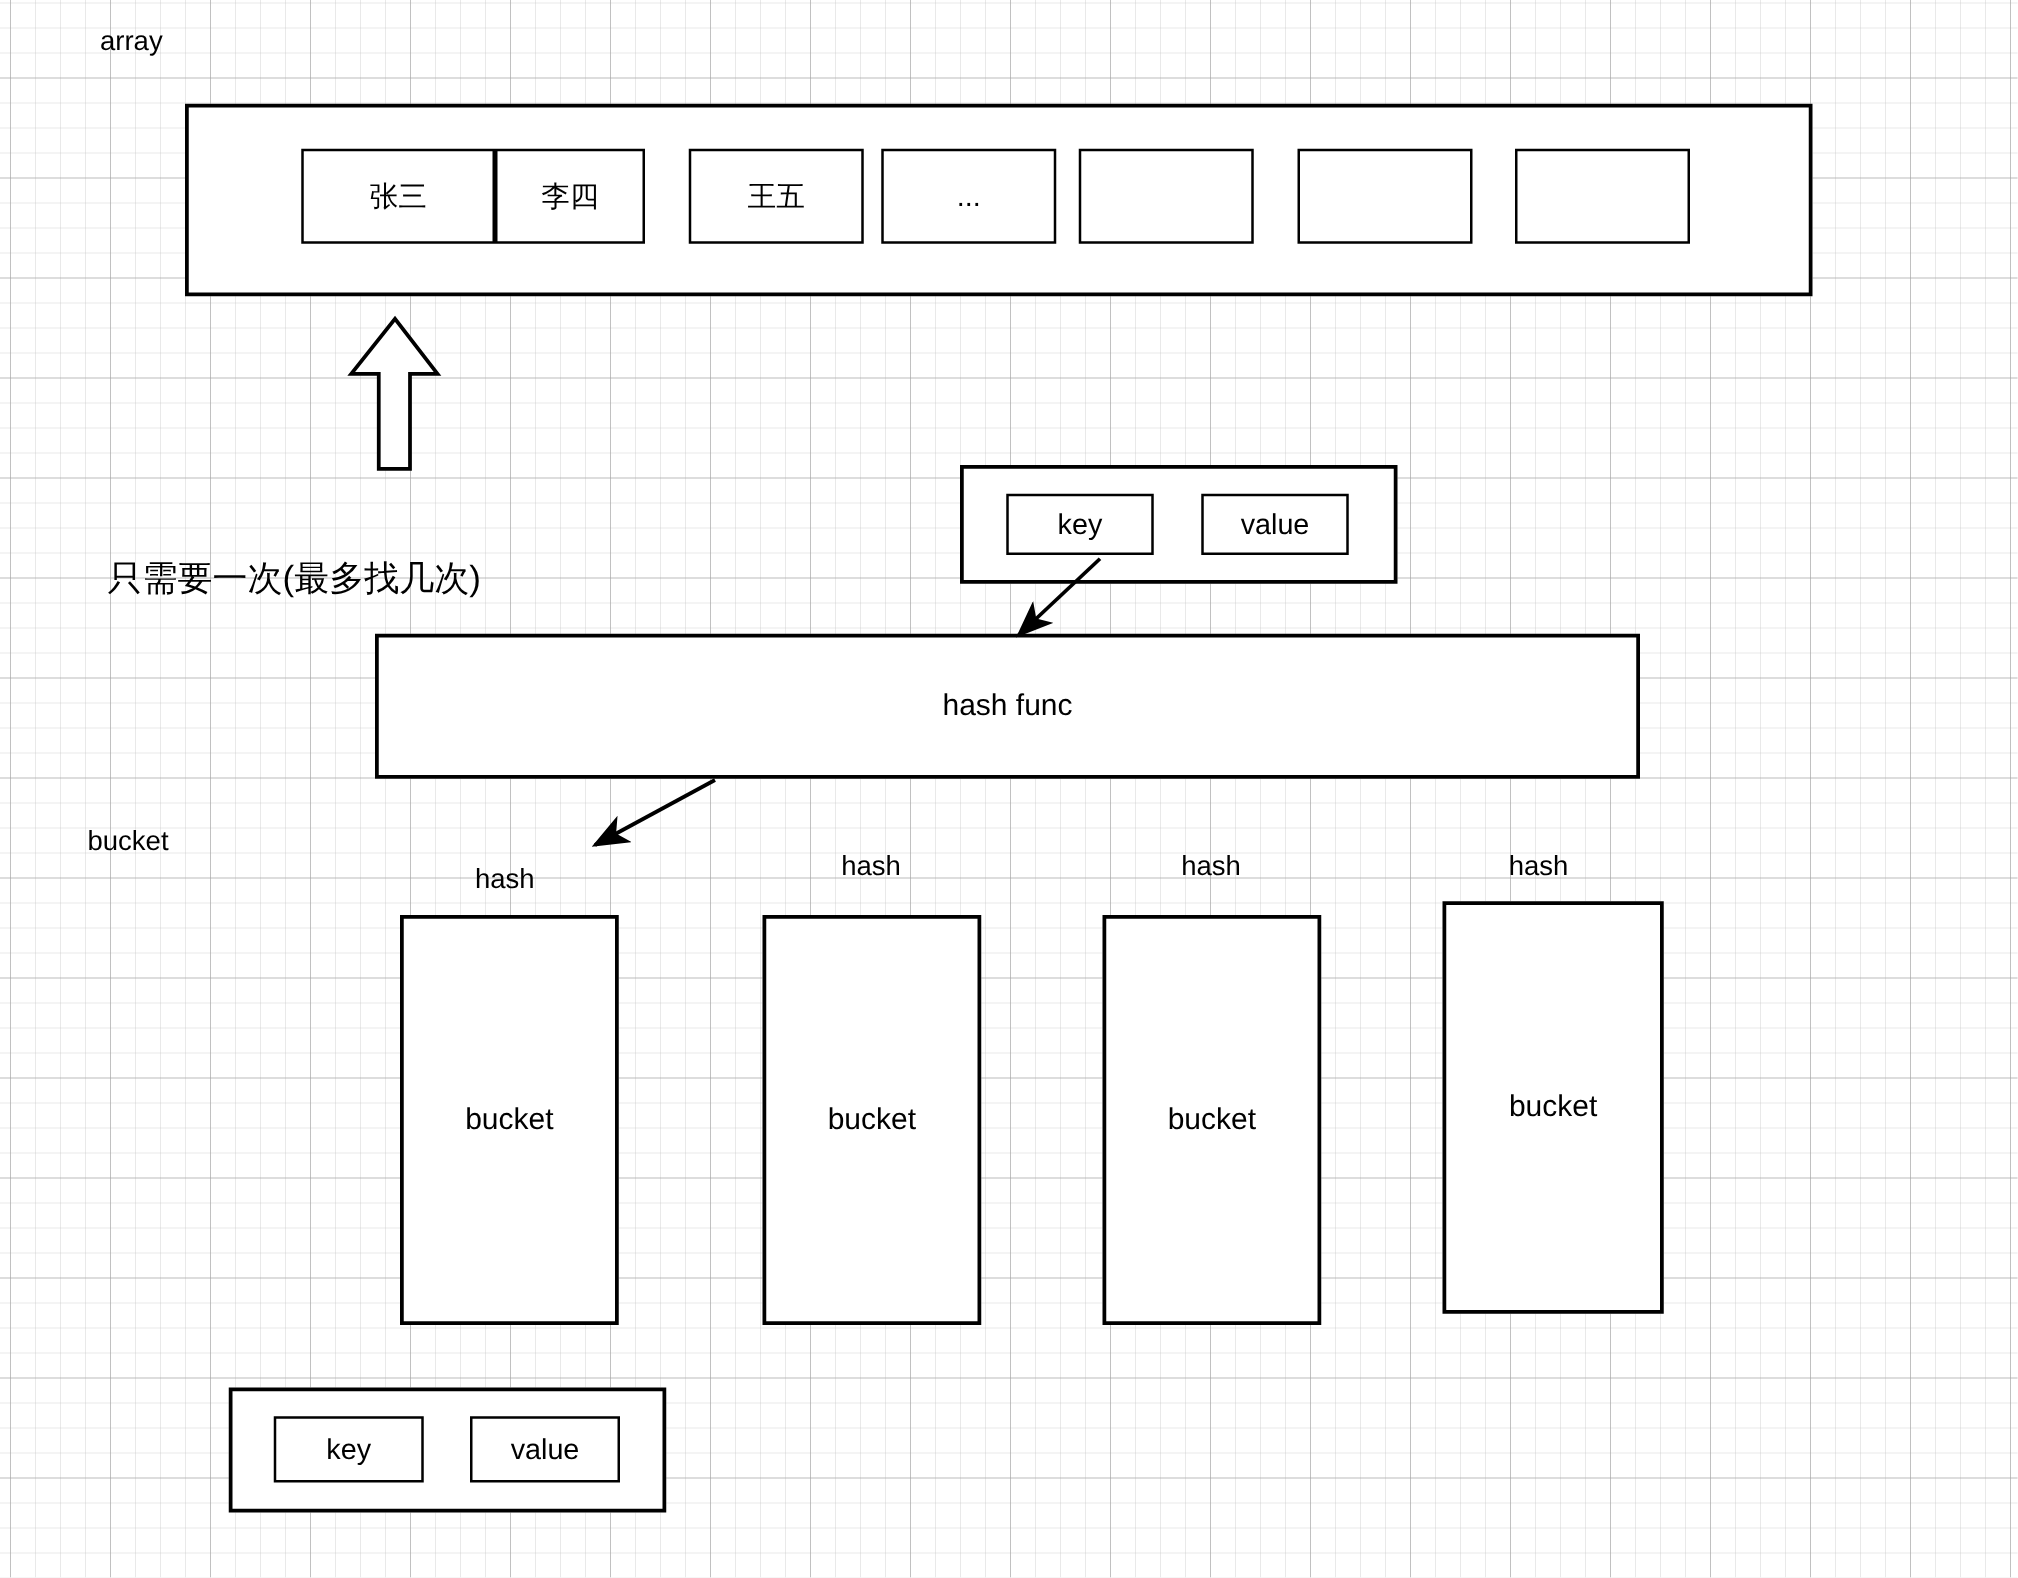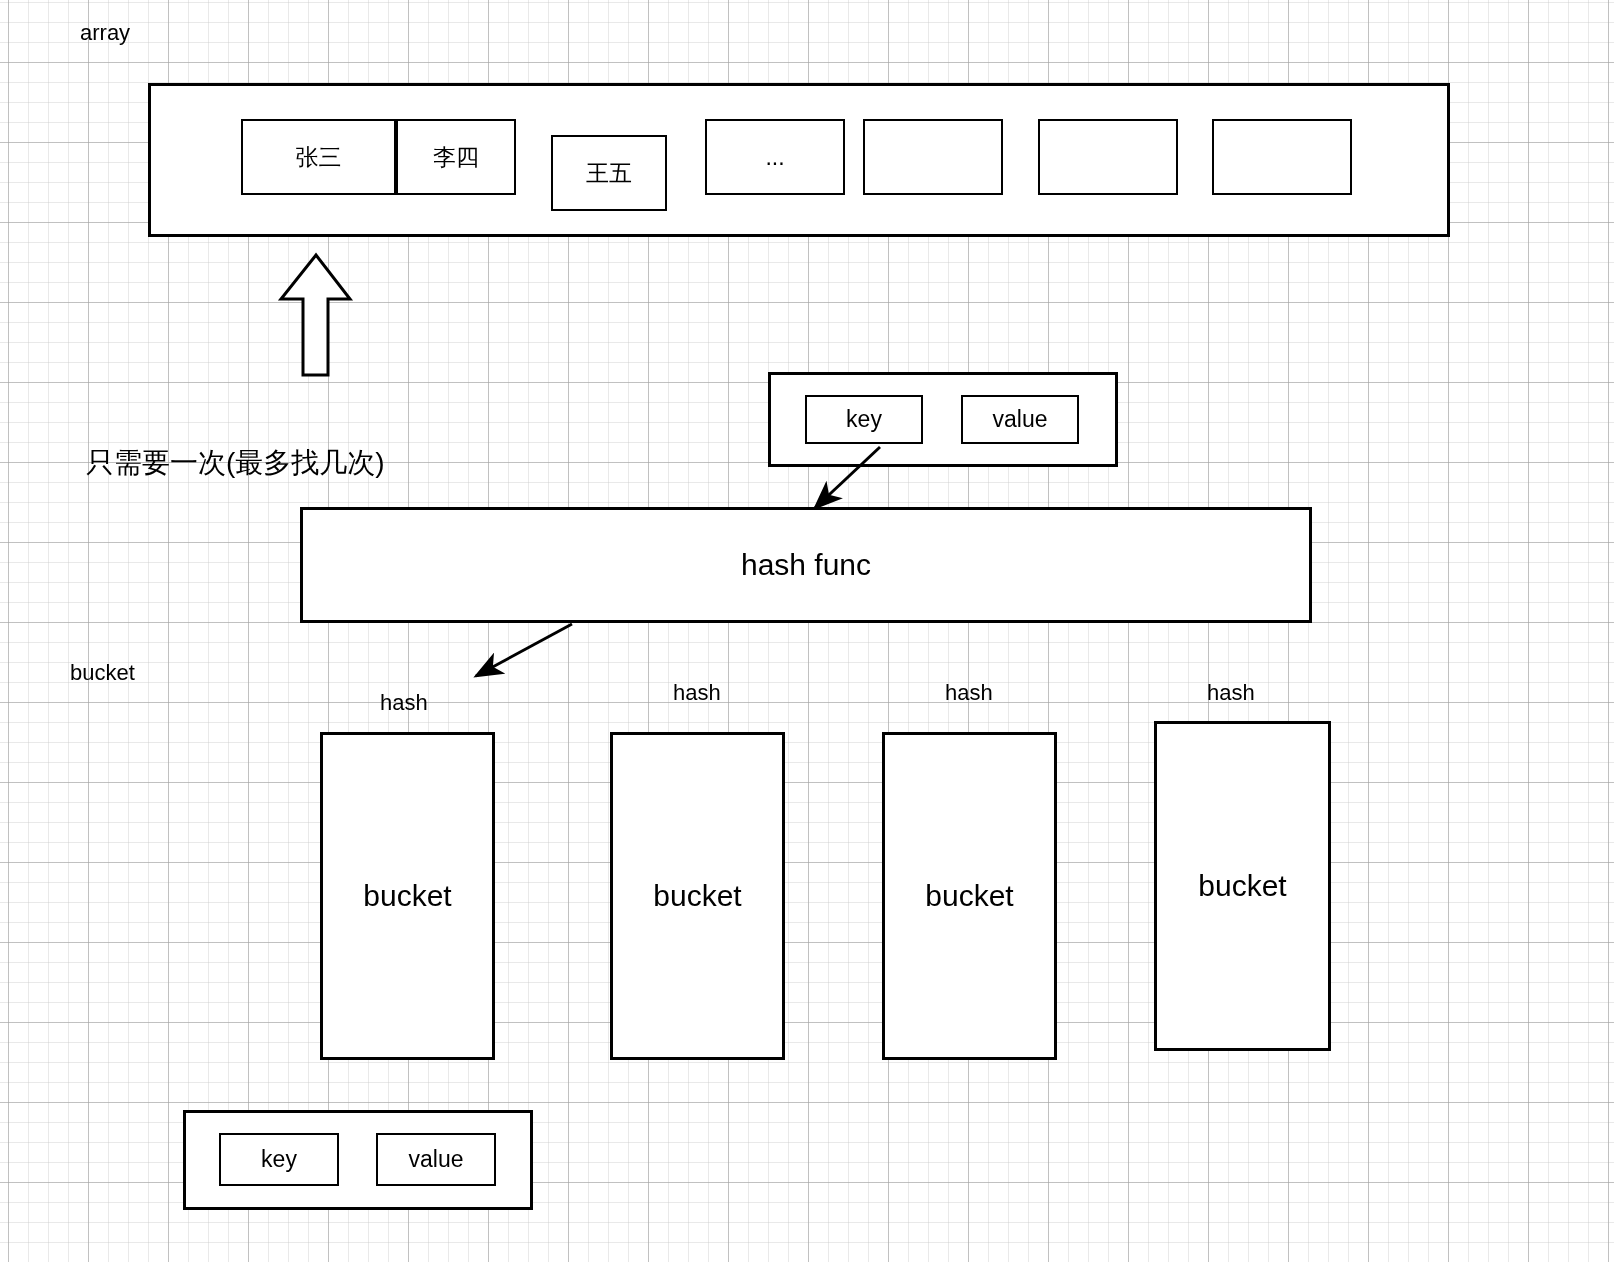--- a/index.html
+++ b/index.html
@@ -44,21 +44,21 @@
     background: #ffffff;
     display: flex;
     align-items: center;
     justify-content: center;
     font-size: 23px;
   }
   .vcenter {
     display: flex;
     align-items: center;
     justify-content: center;
-    font-size: 30px;
+    font-size: 24px;
   }
   svg.overlay {
     position: absolute;
     left: 0;
     top: 0;
     width: 1614px;
     height: 1262px;
     pointer-events: none;
   }
 </style>
@@ -66,21 +66,21 @@
 <body>
 
 <div id="canvas">
 
   <div class="lbl" style="left:80px; top:22px;">array</div>
 
   <div class="box" style="left:148px; top:83px; width:1302px; height:154px;"></div>
 
   <div class="cell" style="left:241px; top:119px; width:155px; height:76px;">张三</div>
   <div class="cell" style="left:396px; top:119px; width:120px; height:76px;">李四</div>
-  <div class="cell" style="left:551px; top:119px; width:116px; height:76px;margin-top:16px;">王五</div>
+  <div class="cell" style="left:551px; top:119px; width:140px; height:76px;">王五</div>
   <div class="cell" style="left:705px; top:119px; width:140px; height:76px;">...</div>
   <div class="cell" style="left:863px; top:119px; width:140px; height:76px;"></div>
   <div class="cell" style="left:1038px; top:119px; width:140px; height:76px;"></div>
   <div class="cell" style="left:1212px; top:119px; width:140px; height:76px;"></div>
 
   <div class="lbl" style="left:86px; top:449px; font-size:28px;">只需要一次(最多找几次)</div>
 
   <div class="box" style="left:768px; top:372px; width:350px; height:95px;"></div>
   <div class="cell" style="left:805px; top:395px; width:118px; height:49px;">key</div>
   <div class="cell" style="left:961px; top:395px; width:118px; height:49px;">value</div>

